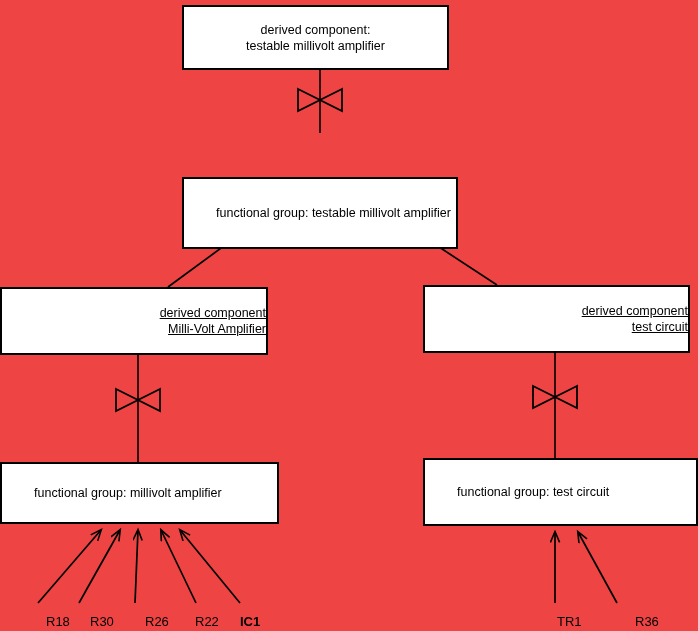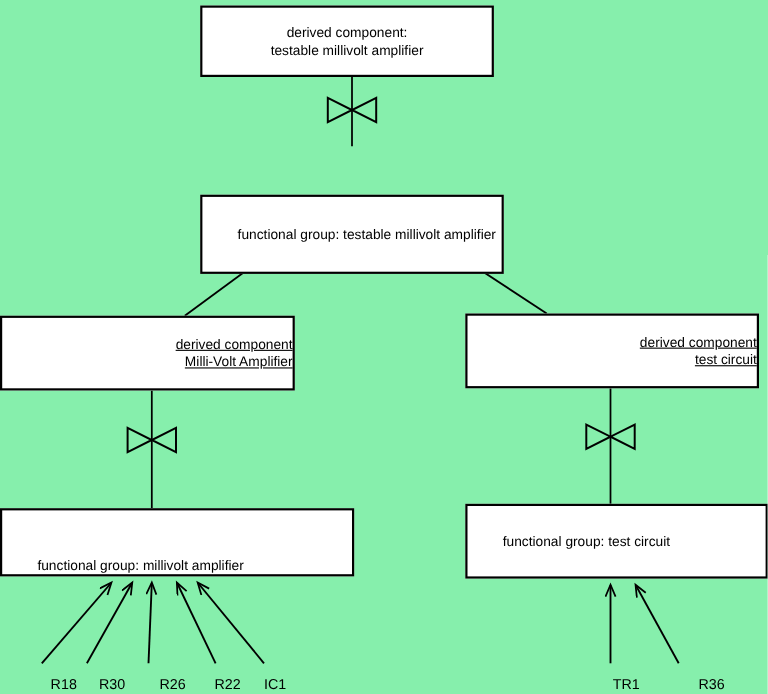--- a/index.html
+++ b/index.html
@@ -7,21 +7,21 @@
     padding: 0;
     background: #ffffff;
   }
   body {
     font-family: "Liberation Sans", sans-serif;
   }
   #canvas {
     position: relative;
     width: 698px;
     height: 631px;
-    background: #86efac;
+    background: #ef4444;
     overflow: hidden;
   }
   #canvas svg.layer {
     position: absolute;
     left: 0;
     top: 0;
     width: 698px;
     height: 631px;
   }
   .node-box {
@@ -100,31 +100,31 @@
         <div class="node-label">functional group: testable millivolt amplifier</div>
       </div>
       <div class="node-box align-left" style="left: 0px; top: 287px; width: 268px; height: 68px;">
         <div class="node-label">derived component</div>
         <div class="node-label">Milli-Volt Amplifier</div>
       </div>
       <div class="node-box align-left" style="left: 423px; top: 285px; width: 267px; height: 68px;">
         <div class="node-label">derived component</div>
         <div class="node-label">test circuit</div>
       </div>
-      <div class="node-box align-leftbox" style="left: 0px; top: 462px; width: 322px; height: 62px; justify-content: flex-end;">
+      <div class="node-box align-leftbox" style="left: 0px; top: 462px; width: 279px; height: 62px;">
         <div class="node-label">functional group: millivolt amplifier</div>
       </div>
       <div class="node-box align-leftbox" style="left: 423px; top: 458px; width: 275px; height: 68px;">
         <div class="node-label">functional group: test circuit</div>
       </div>
     </div>
 
   <div id="leaves-root">
       <div class="leaf-label" style="left: 18px; top: 614px;">R18</div>
       <div class="leaf-label" style="left: 62px; top: 614px;">R30</div>
       <div class="leaf-label" style="left: 117px; top: 614px; text-align: right;">R26</div>
       <div class="leaf-label" style="left: 167px; top: 614px;">R22</div>
-      <div class="leaf-label" style="left: 212px; top: 614px;">IC1</div>
+      <div class="leaf-label" style="left: 212px; top: 614px; font-weight: bold;">IC1</div>
       <div class="leaf-label" style="left: 529px; top: 614px;">TR1</div>
       <div class="leaf-label" style="left: 607px; top: 614px;">R36</div>
     </div>
 
 </div>
 
 </body></html>

